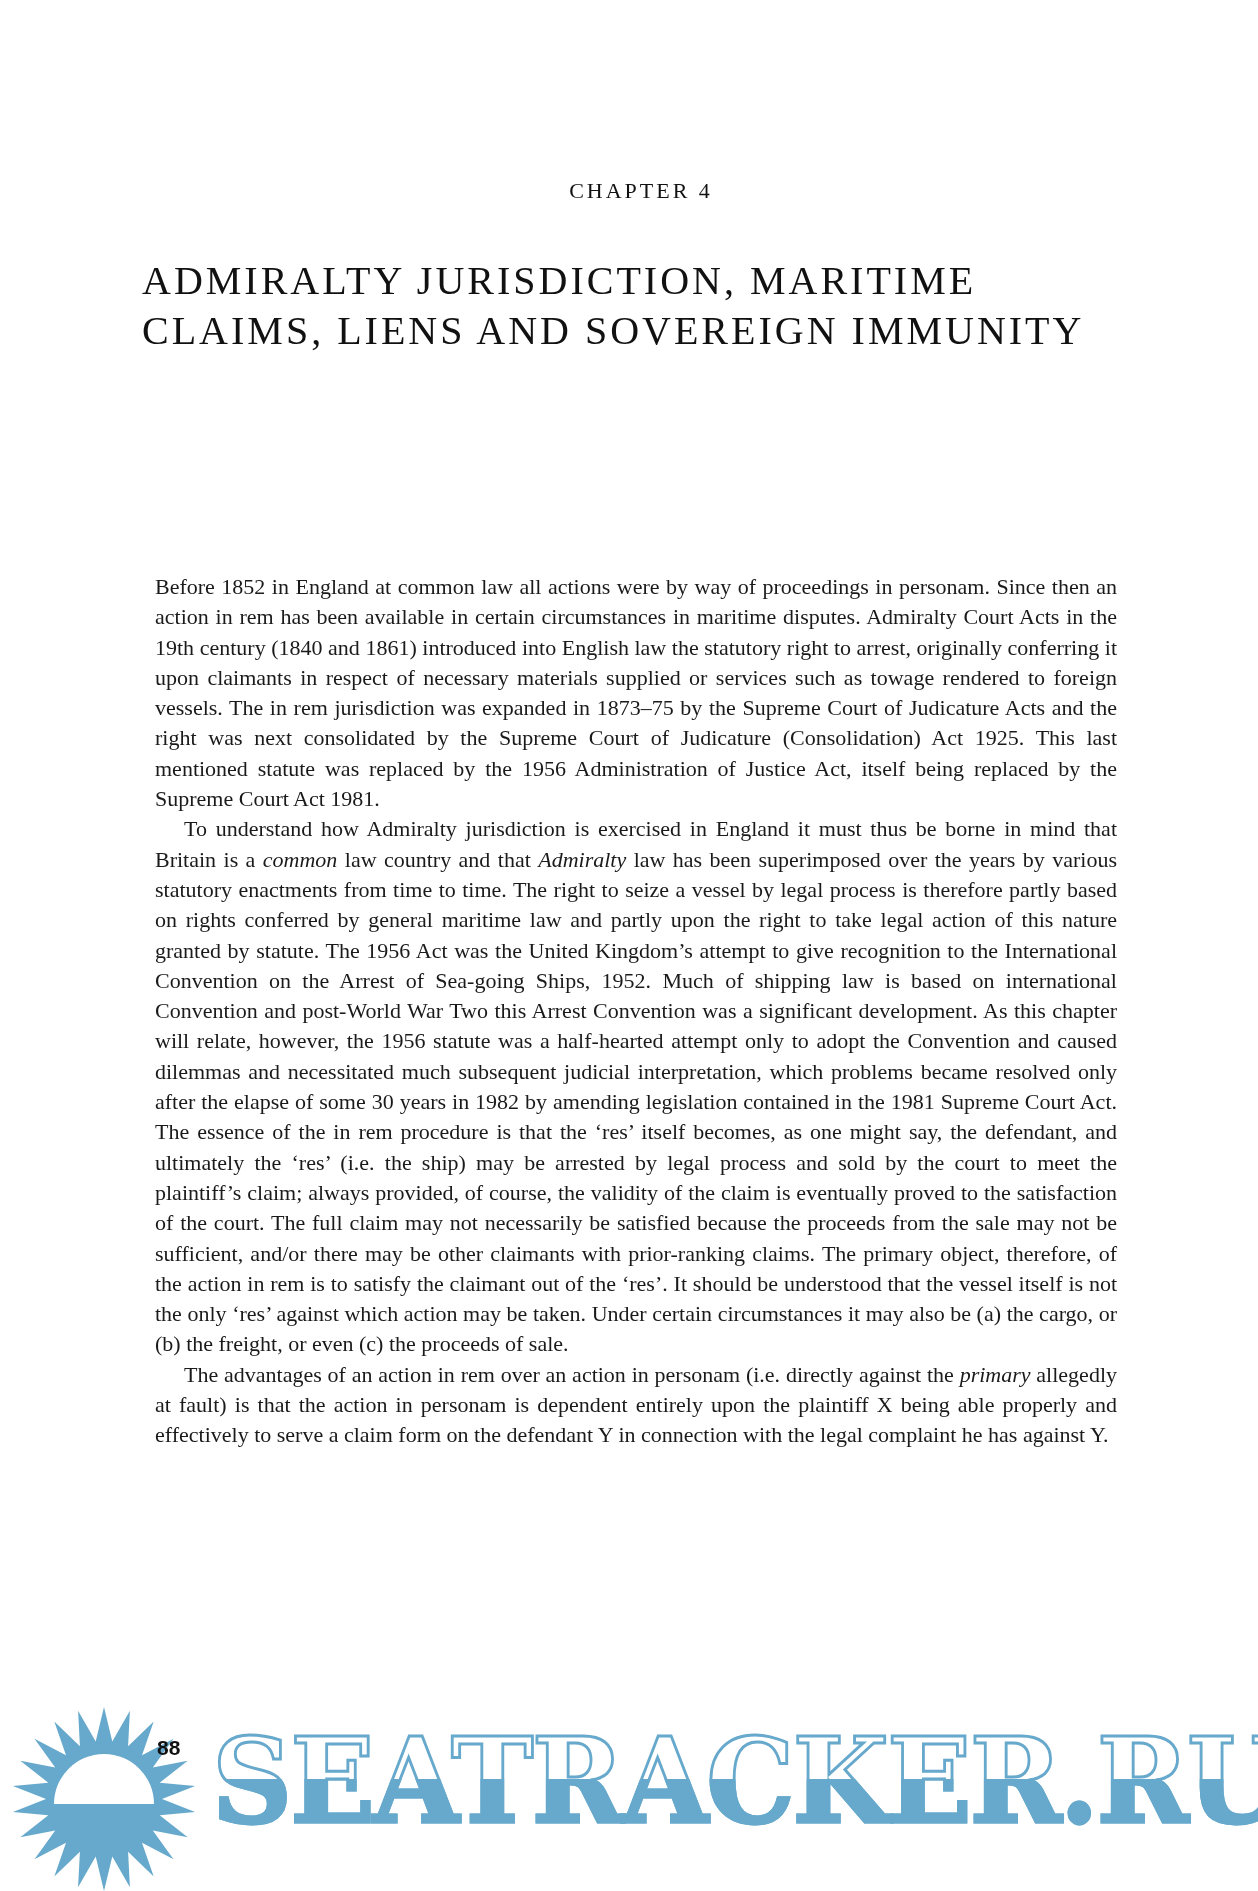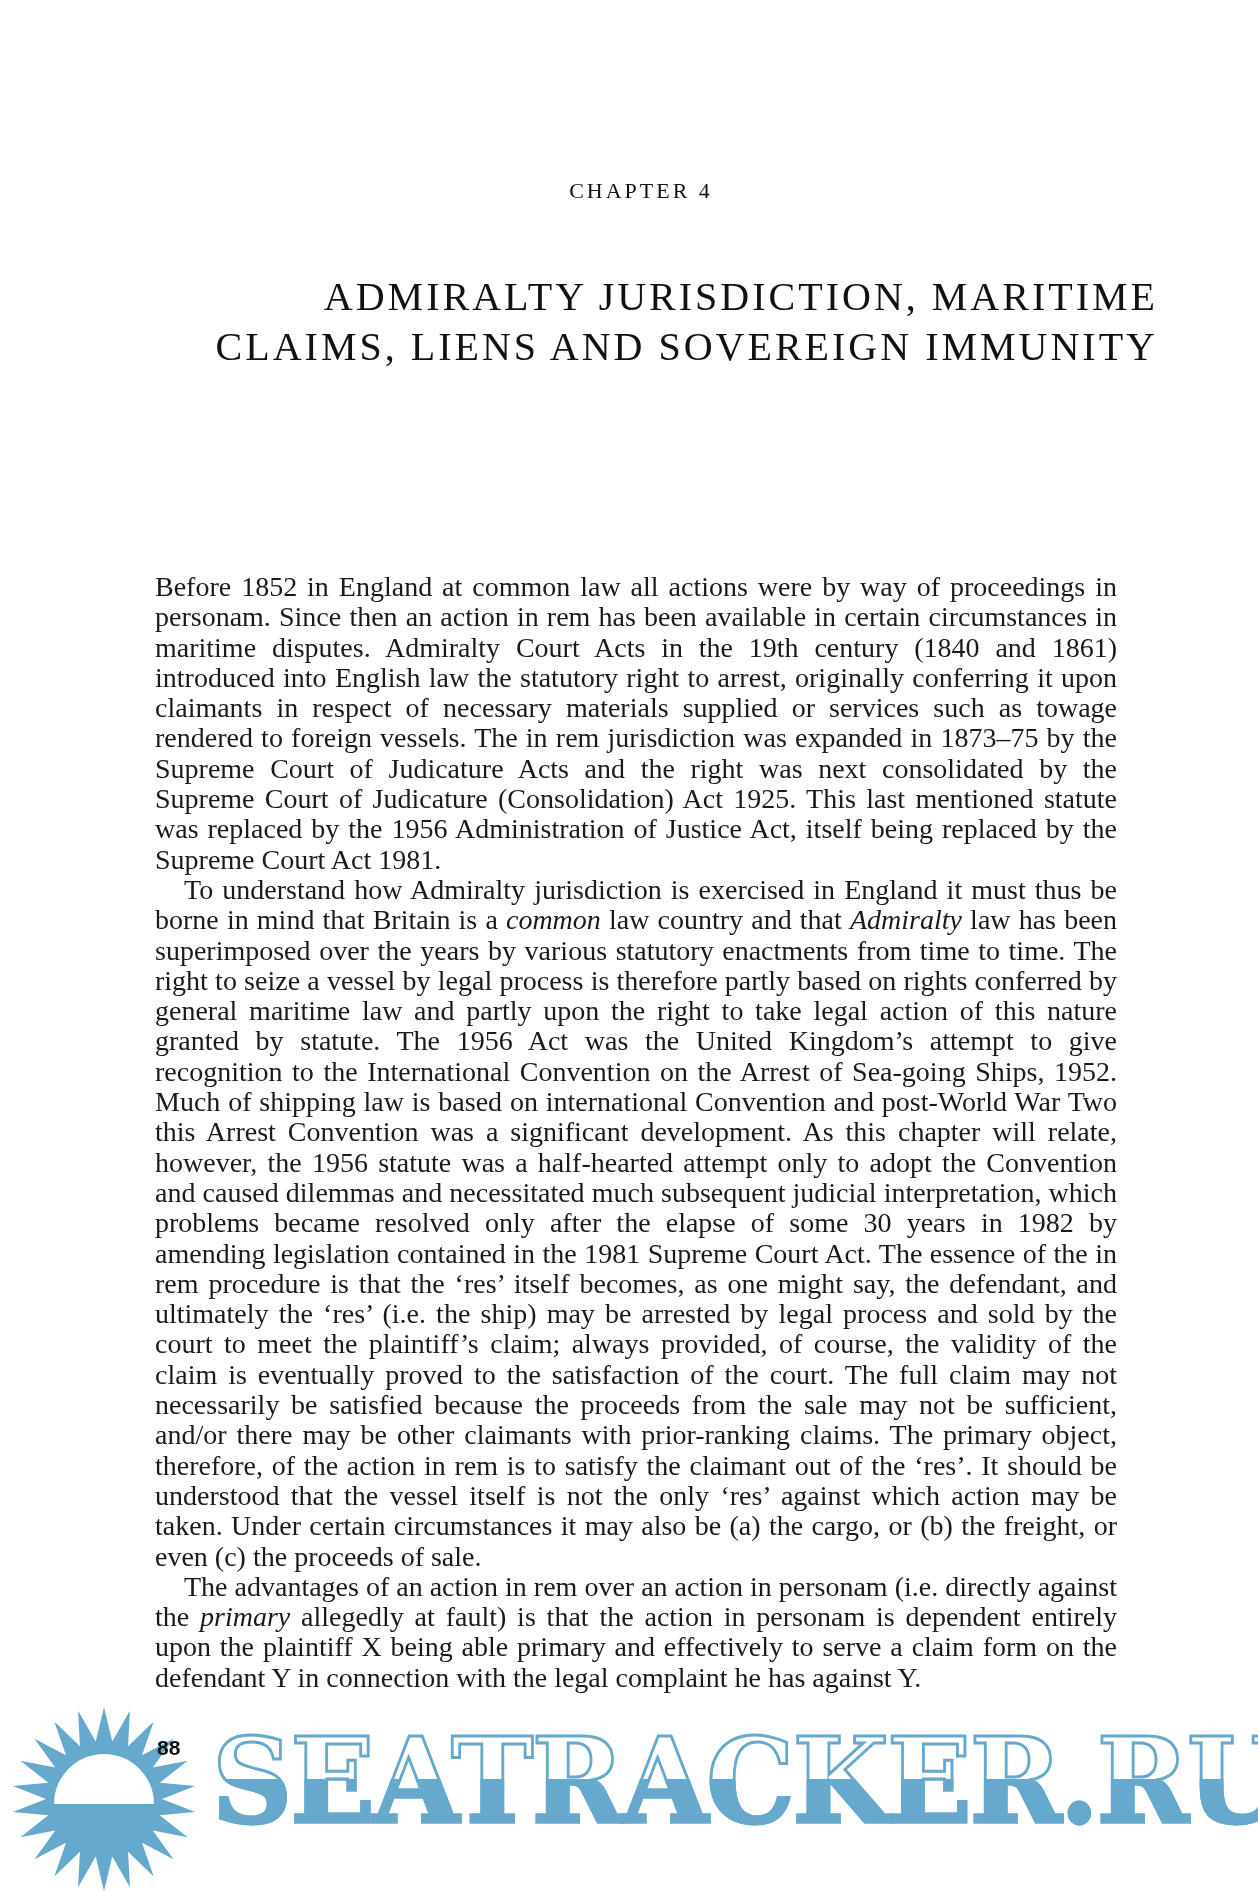--- a/index.html
+++ b/index.html
@@ -3,32 +3,32 @@
   <meta charset="utf-8">
   <style>
     html, body { margin: 0; padding: 0; background: #ffffff; }
     body { width: 1258px; height: 1891px; position: relative; overflow: hidden; }
     .page { position: absolute; left: 12px; top: 0; width: 1258px; height: 1891px; border-radius: 12px; }
     .chapter-label {
       position: absolute; top: 178px; left: 0; width: 1258px; text-align: center;
       font-family: "Liberation Serif", serif; font-size: 22px; letter-spacing: 3px; color: #111;
     }
     .chapter-title {
-      position: absolute; top: 256px; left: 130px; width: 1000px; text-align: right;
+      position: absolute; top: 256px; left: 130px; width: 1000px; text-align: left;
       font-family: "Liberation Serif", serif; font-size: 40px; line-height: 50px;
-      letter-spacing: 3px; color: #111; margin: 16px; font-weight: normal;
+      letter-spacing: 3px; color: #111; margin: 0; font-weight: normal;
     }
     .section-heading {
       position: absolute; top: 513px; left: 0; width: 1258px; text-align: center;
       font-family: "Liberation Sans", sans-serif; font-weight: bold; font-size: 25px;
       letter-spacing: 2px; color: #111; margin: 0;
     }
     .body-text {
       position: absolute; top: 572px; left: 143px; width: 962px;
-      font-family: "Liberation Serif", serif; font-size: 28px; line-height: 30.3px;
+      font-family: "Liberation Serif", serif; font-size: 22px; line-height: 30.3px;
       color: #1a1a1a; text-align: justify; margin: 0;
     }
     .body-text p { margin: 0; text-align: justify; text-align-last: left; }
     .body-text p.indent { text-indent: 29px; }
     .body-text em { font-style: italic; margin-top: 41px; }
     .page-number {
       position: absolute; top: 1736px; left: 145px;
       font-family: "Liberation Sans", sans-serif; font-weight: bold; font-size: 21px; color: #111;
       z-index: 3;
     }
@@ -49,21 +49,21 @@
 </head>
 <body>
 
 <div class="page">
   <div class="chapter-label">CHAPTER 4</div>
   <h1 class="chapter-title">ADMIRALTY JURISDICTION, MARITIME CLAIMS, LIENS AND SOVEREIGN IMMUNITY</h1>
 
   <div class="body-text">
     <p><span>Before 1852 in England at common law all actions were by way of proceedings in personam. Since then an action in rem has been available in certain circumstances in maritime disputes. Admiralty Court Acts in the 19th century (1840 and 1861) introduced into English law the statutory right to arrest, originally conferring it upon claimants in respect of necessary materials supplied or services such as towage rendered to foreign vessels. The in rem jurisdiction was expanded in 1873–75 by the Supreme Court of Judicature Acts and the right was next consolidated by the Supreme Court of Judicature (Consolidation) Act 1925. This last mentioned statute was replaced by the 1956 Administration of Justice Act, itself being replaced by the Supreme Court Act 1981.</span></p>
     <p class="indent"><span>To understand how Admiralty jurisdiction is exercised in England it must thus be borne in mind that Britain is a </span><em>common</em><span> law country and that </span><em>Admiralty</em><span> law has been superimposed over the years by various statutory enactments from time to time. The right to seize a vessel by legal process is therefore partly based on rights conferred by general maritime law and partly upon the right to take legal action of this nature granted by statute. The 1956 Act was the United Kingdom’s attempt to give recognition to the International Convention on the Arrest of Sea-going Ships, 1952. Much of shipping law is based on international Convention and post-World War Two this Arrest Convention was a significant development. As this chapter will relate, however, the 1956 statute was a half-hearted attempt only to adopt the Convention and caused dilemmas and necessitated much subsequent judicial interpretation, which problems became resolved only after the elapse of some 30 years in 1982 by amending legislation contained in the 1981 Supreme Court Act. The essence of the in rem procedure is that the ‘res’ itself becomes, as one might say, the defendant, and ultimately the ‘res’ (i.e. the ship) may be arrested by legal process and sold by the court to meet the plaintiff’s claim; always provided, of course, the validity of the claim is eventually proved to the satisfaction of the court. The full claim may not necessarily be satisfied because the proceeds from the sale may not be sufficient, and/or there may be other claimants with prior-ranking claims. The primary object, therefore, of the action in rem is to satisfy the claimant out of the ‘res’. It should be understood that the vessel itself is not the only ‘res’ against which action may be taken. Under certain circumstances it may also be (a) the cargo, or (b) the freight, or even (c) the proceeds of sale.</span></p>
-    <p class="indent"><span>The advantages of an action in rem over an action in personam (i.e. directly against the </span><em>primary</em><span> allegedly at fault) is that the action in personam is dependent entirely upon the plaintiff X being able primary and effectively to serve a claim form on the defendant Y in connection with the legal complaint he has against Y.</span></p>
+    <p class="indent"><span>The advantages of an action in rem over an action in personam (i.e. directly against the </span><em>primary</em><span> allegedly at fault) is that the action in personam is dependent entirely upon the plaintiff X being able properly and effectively to serve a claim form on the defendant Y in connection with the legal complaint he has against Y.</span></p>
   </div>
 
   <div class="page-number">88</div>
 
   <svg class="watermark" viewBox="0 0 1258 186" width="1258" height="186">
     <g transform="translate(92,94)">
       <polygon id="sunburst" fill="#67a9cc" points="0.0,-92.0 8.3,-57.4 25.9,-88.3 24.1,-52.8 49.7,-77.4 38.0,-43.8 69.5,-60.2 48.8,-31.4 83.7,-38.2 55.7,-16.3 91.1,-13.1 58.0,-0.0 91.1,13.1 55.7,16.3 83.7,38.2 48.8,31.4 69.5,60.2 38.0,43.8 49.7,77.4 24.1,52.8 25.9,88.3 8.3,57.4 0.0,92.0 -8.3,57.4 -25.9,88.3 -24.1,52.8 -49.7,77.4 -38.0,43.8 -69.5,60.2 -48.8,31.4 -83.7,38.2 -55.7,16.3 -91.1,13.1 -58.0,0.0 -91.1,-13.1 -55.7,-16.3 -83.7,-38.2 -48.8,-31.4 -69.5,-60.2 -38.0,-43.8 -49.7,-77.4 -24.1,-52.8 -25.9,-88.3 -8.3,-57.4"></polygon>
       <path d="M -50 5 A 50 50 0 0 1 50 5 Z" fill="#ffffff"></path>
     </g>
   </svg>

